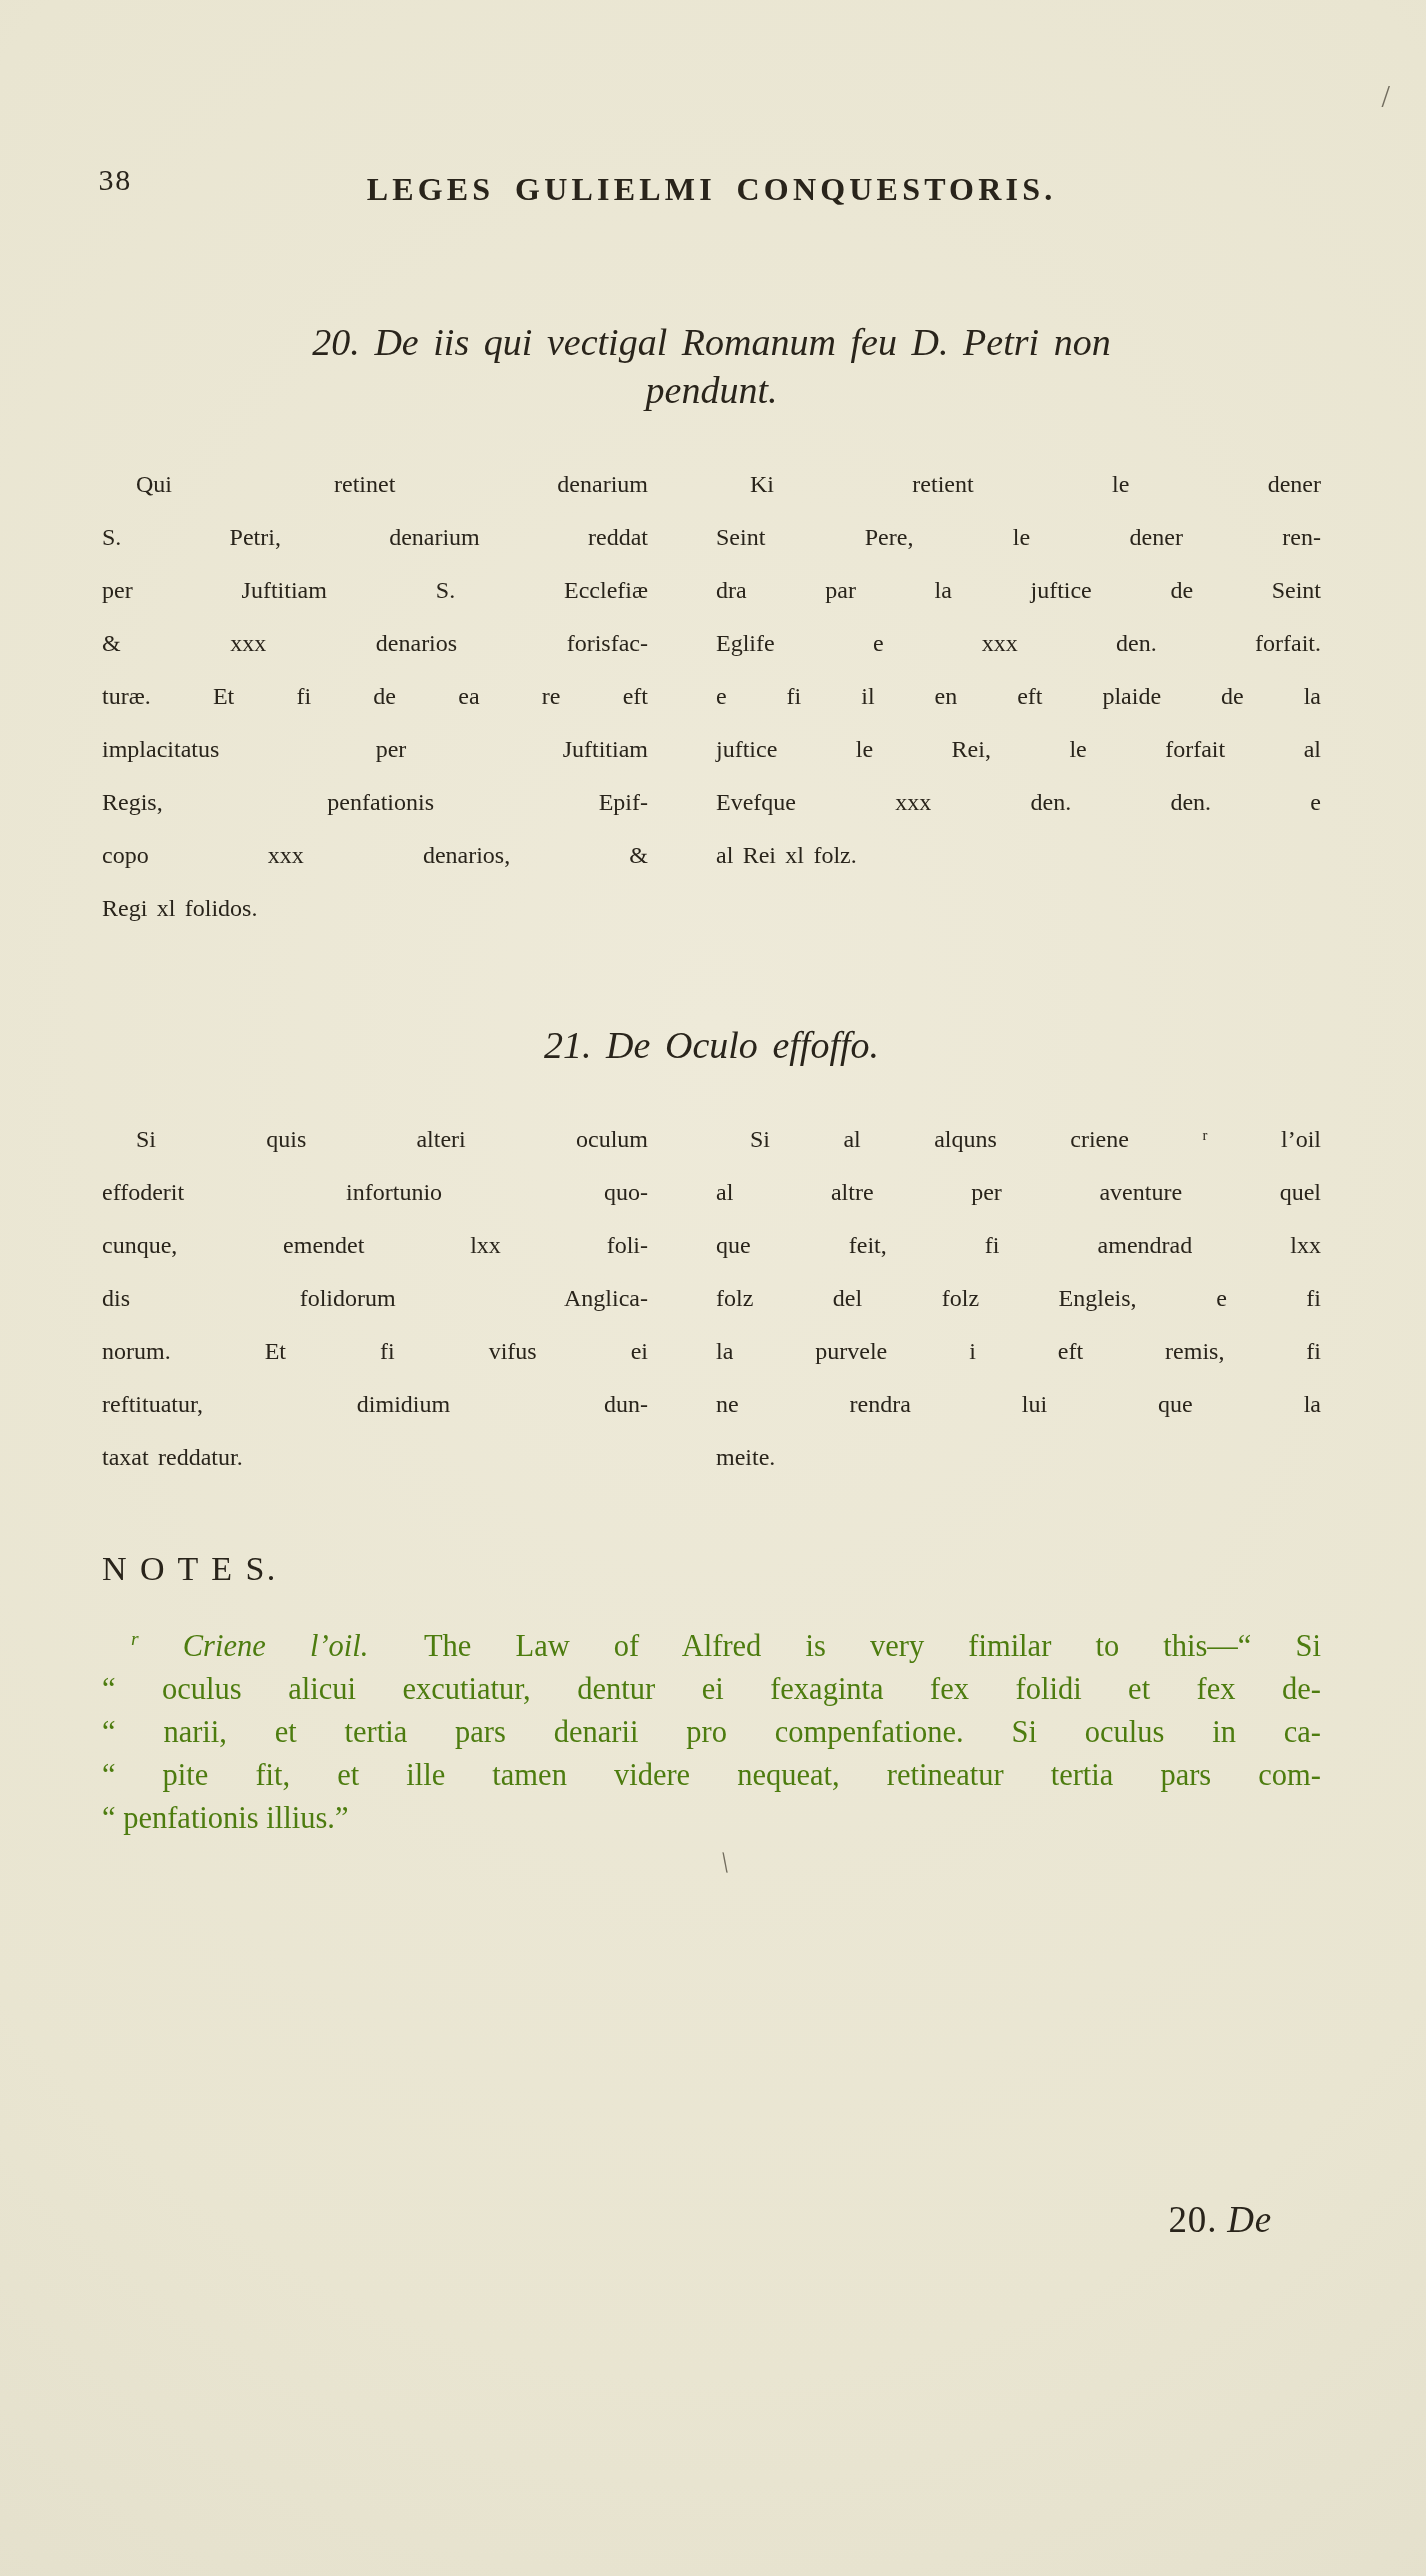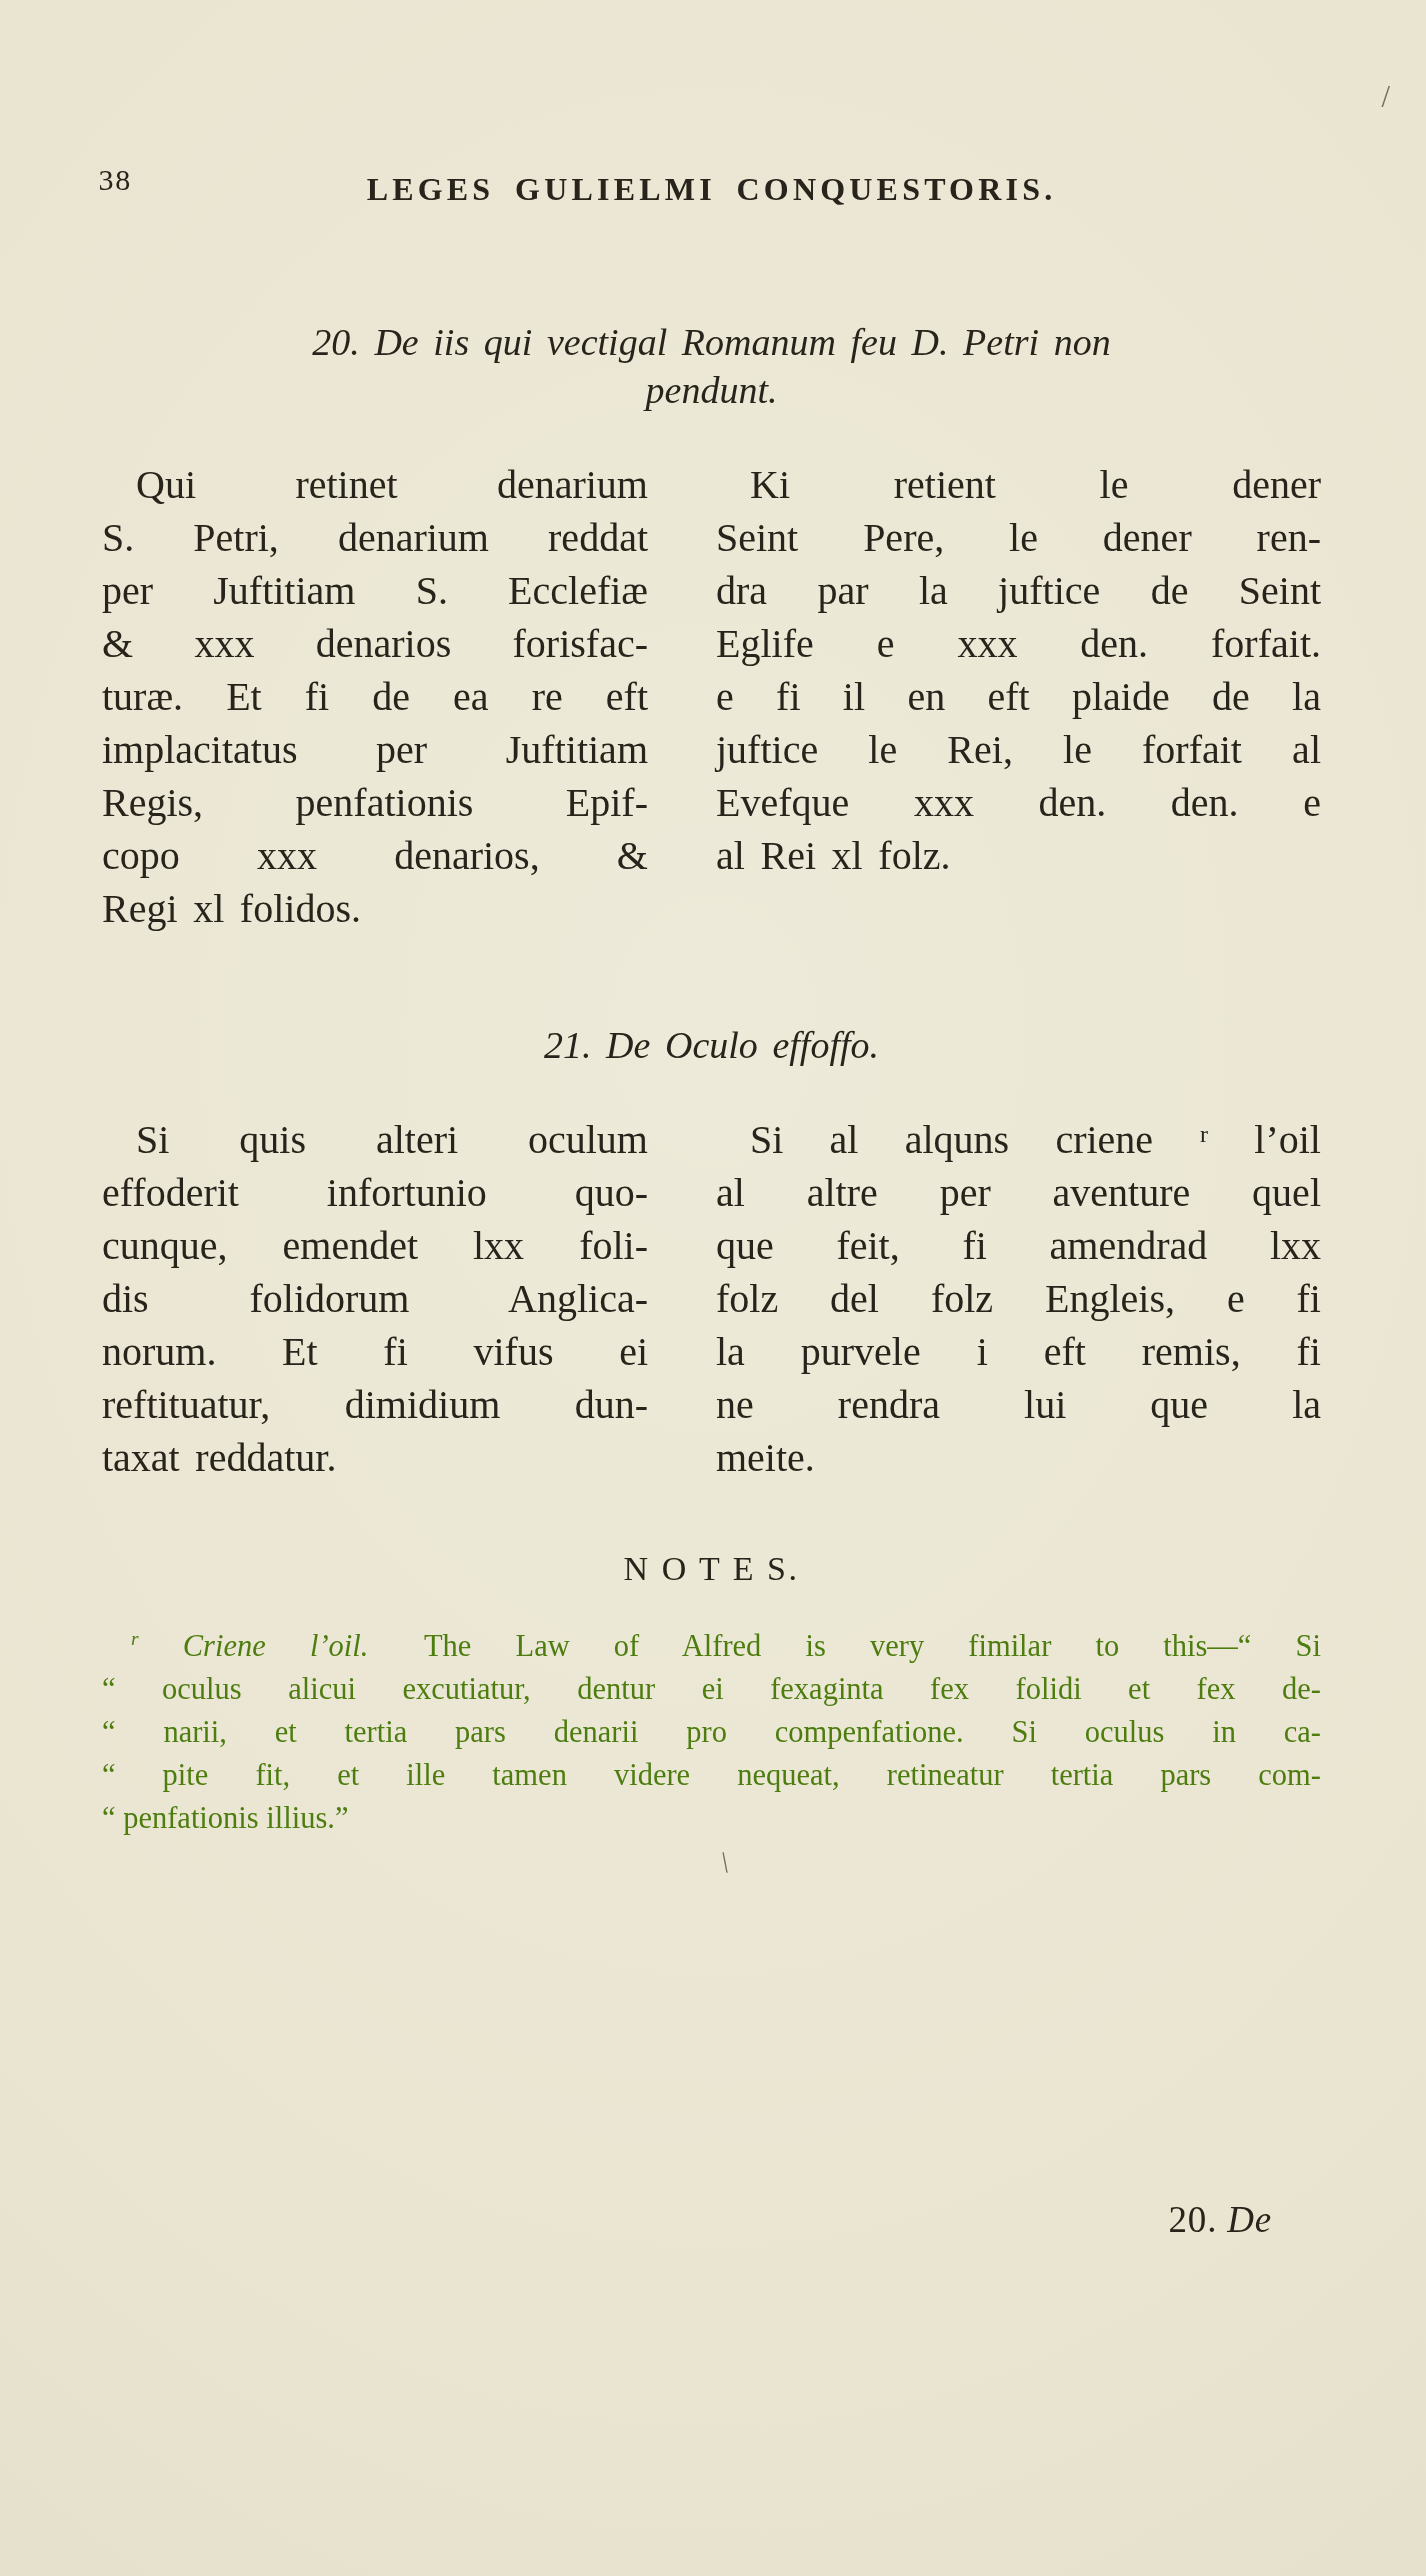--- a/index.html
+++ b/index.html
@@ -26,29 +26,29 @@
   }
 
   .section-heading {
     font-style: italic; font-size: 38px; line-height: 48px;
     margin-top: 110px; word-spacing: 5.1px;
   }
   .section-heading div { text-align: center; }
   .section-heading.second { margin-top: 86px; }
 
   .columns { display: flex; gap: 68px; margin-top: 44px; }
-  .col { font-size: 40px; line-height: 53px; word-spacing: 0.14em; }
+  .col { font-size: 24px; line-height: 53px; word-spacing: 0.14em; }
   .col-latin  { width: 546px; flex: none; }
   .col-french { width: 605px; flex: none; }
   .col div { text-align: justify; text-align-last: justify; }
   .col div:last-child { text-align-last: left; }
   .col div:first-child { text-indent: 34px; }
 
   .notes { margin-top: 66px; }
-  .notes-title { text-align: center; font-size: 34px; letter-spacing: 2.5px; }
+  .notes-title { text-align: left; font-size: 34px; letter-spacing: 2.5px; }
   .note { margin-top: 37px; font-size: 30.5px; line-height: 43px; color: #4d7c0f; }
   .note-first { text-indent: 29px; text-align: justify; text-align-last: justify; }
   .note-first .ref-marker {
     font-size: 19.5px; font-style: italic; vertical-align: super; line-height: 0;
   }
   .note-first .ref-term { font-style: italic; padding-right: 12px; }
   .note-lines div { text-align: justify; text-align-last: justify; }
   .note-lines div:last-child { text-align-last: left; }
 
   .catchword {

